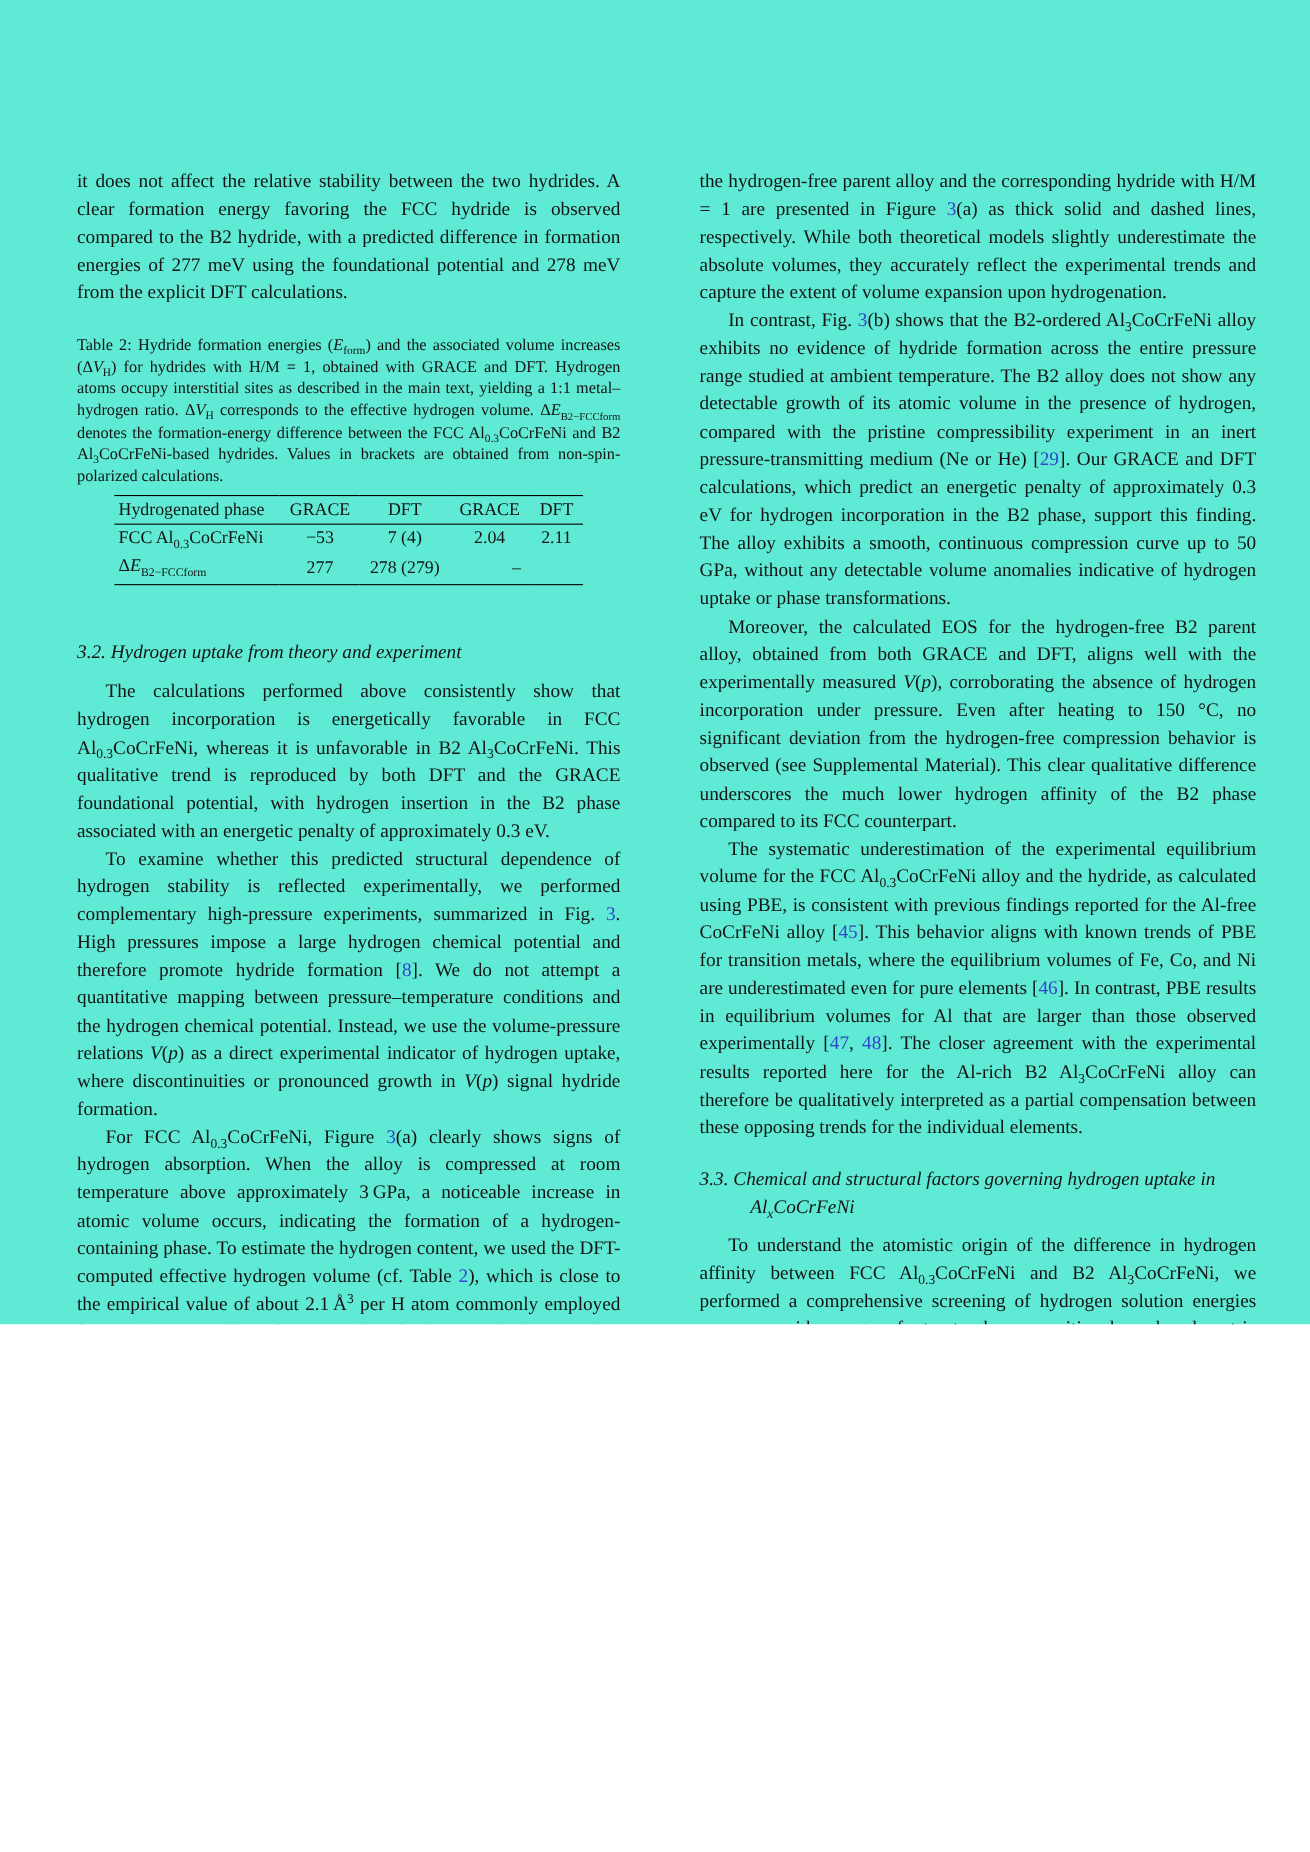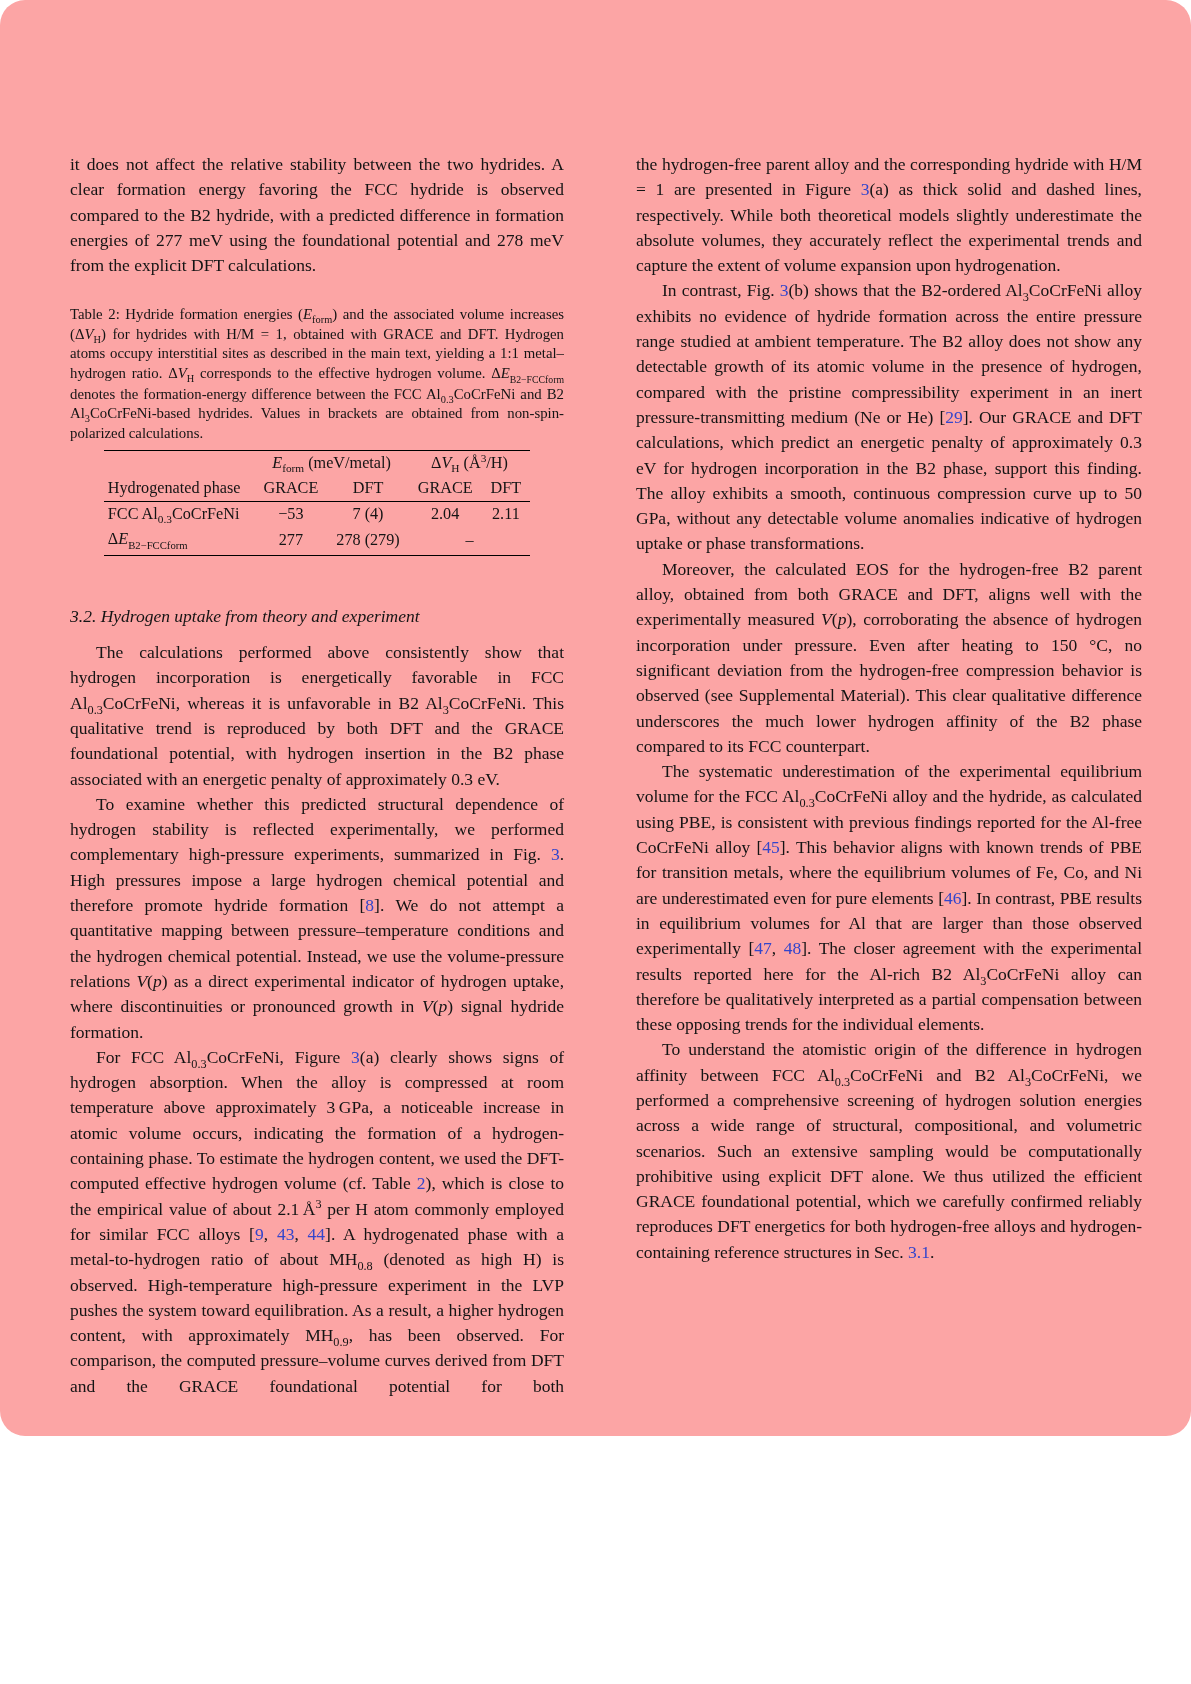--- a/index.html
+++ b/index.html
@@ -1,23 +1,22 @@
 <!DOCTYPE html>
 <html style="--link: #3345cc;"><head>
 <meta charset="utf-8">
 <style>
   html,body{margin:0;padding:0;background:#ffffff;}
   .page{
     position:relative;
-    width:1191px;height:1436px;
-    background:#fca5a5;
+    width:1191px;height:1204px;
+    background:#5eead4;
     font-family:"Liberation Serif","DejaVu Serif",serif;
     color:#141414;
     overflow:hidden;
-    border-radius:25px;
   }
   .col{position:absolute;top:152px;}
   .col-left{left:70px;width:494px;}
   .col-right{left:636px;width:506px;}
   p.body{
     margin:0;
     font-size:17.5px;
     line-height:25.3px;
     text-align:justify;
     text-indent:26px;
@@ -75,25 +74,20 @@
   <div class="col col-left">
     <p class="body noindent">it does not affect the relative stability between the two hydrides. A clear formation energy favoring the FCC hydride is observed compared to the B2 hydride, with a predicted difference in formation energies of 277 meV using the foundational potential and 278 meV from the explicit DFT calculations.</p>
 
     <div class="tbl-caption">Table 2: Hydride formation energies (<i>E</i><sub>form</sub>) and the associated volume increases (Δ<i>V</i><sub>H</sub>) for hydrides with H/M = 1, obtained with GRACE and DFT. Hydrogen atoms occupy interstitial sites as described in the main text, yielding a 1:1 metal–hydrogen ratio. Δ<i>V</i><sub>H</sub> corresponds to the effective hydrogen volume. Δ<i>E</i><span class="supsub">
           <span>B2−FCC</span>
           <span>form</span>
         </span> denotes the formation-energy difference between the FCC Al<sub>0.3</sub>CoCrFeNi and B2 Al<sub>3</sub>CoCrFeNi-based hydrides. Values in brackets are obtained from non-spin-polarized calculations.</div>
 
     <table class="datatable">
       <thead>
-        <tr>
-          <th class="phase"></th>
-          <th colspan="2"><i>E</i><sub>form</sub> (meV/metal)</th>
-          <th colspan="2">Δ<i>V</i><sub>H</sub> (Å<sup>3</sup>/H)</th>
-        </tr>
         <tr class="subhead">
           <th class="phase">Hydrogenated phase</th>
           <th>GRACE</th>
           <th>DFT</th>
           <th>GRACE</th>
           <th>DFT</th>
         </tr>
       </thead>
       <tbody>
         <tr>
@@ -121,19 +115,20 @@
     <p class="body">To examine whether this predicted structural dependence of hydrogen stability is reflected experimentally, we performed complementary high-pressure experiments, summarized in Fig. <a class="lnk">3</a>. High pressures impose a large hydrogen chemical potential and therefore promote hydride formation [<a class="lnk">8</a>]. We do not attempt a quantitative mapping between pressure–temperature conditions and the hydrogen chemical potential. Instead, we use the volume-pressure relations <i>V</i>(<i>p</i>) as a direct experimental indicator of hydrogen uptake, where discontinuities or pronounced growth in <i>V</i>(<i>p</i>) signal hydride formation.</p>
     <p class="body runover">For FCC Al<sub>0.3</sub>CoCrFeNi, Figure <a class="lnk">3</a>(a) clearly shows signs of hydrogen absorption. When the alloy is compressed at room temperature above approximately 3 GPa, a noticeable increase in atomic volume occurs, indicating the formation of a hydrogen-containing phase. To estimate the hydrogen content, we used the DFT-computed effective hydrogen volume (cf. Table <a class="lnk">2</a>), which is close to the empirical value of about 2.1 Å<sup>3</sup> per H atom commonly employed for similar FCC alloys [<a class="lnk">9</a>, <a class="lnk">43</a>, <a class="lnk">44</a>]. A hydrogenated phase with a metal-to-hydrogen ratio of about MH<sub>0.8</sub> (denoted as high H) is observed. High-temperature high-pressure experiment in the LVP pushes the system toward equilibration. As a result, a higher hydrogen content, with approximately MH<sub>0.9</sub>, has been observed. For comparison, the computed pressure–volume curves derived from DFT and the GRACE foundational potential for both</p>
   </div>
 
   <div class="col col-right">
     <p class="body noindent">the hydrogen-free parent alloy and the corresponding hydride with H/M = 1 are presented in Figure <a class="lnk">3</a>(a) as thick solid and dashed lines, respectively. While both theoretical models slightly underestimate the absolute volumes, they accurately reflect the experimental trends and capture the extent of volume expansion upon hydrogenation.</p>
     <p class="body">In contrast, Fig. <a class="lnk">3</a>(b) shows that the B2-ordered Al<sub>3</sub>CoCrFeNi alloy exhibits no evidence of hydride formation across the entire pressure range studied at ambient temperature. The B2 alloy does not show any detectable growth of its atomic volume in the presence of hydrogen, compared with the pristine compressibility experiment in an inert pressure-transmitting medium (Ne or He) [<a class="lnk">29</a>]. Our GRACE and DFT calculations, which predict an energetic penalty of approximately 0.3 eV for hydrogen incorporation in the B2 phase, support this finding. The alloy exhibits a smooth, continuous compression curve up to 50 GPa, without any detectable volume anomalies indicative of hydrogen uptake or phase transformations.</p>
     <p class="body">Moreover, the calculated EOS for the hydrogen-free B2 parent alloy, obtained from both GRACE and DFT, aligns well with the experimentally measured <i>V</i>(<i>p</i>), corroborating the absence of hydrogen incorporation under pressure. Even after heating to 150 °C, no significant deviation from the hydrogen-free compression behavior is observed (see Supplemental Material). This clear qualitative difference underscores the much lower hydrogen affinity of the B2 phase compared to its FCC counterpart.</p>
     <p class="body">The systematic underestimation of the experimental equilibrium volume for the FCC Al<sub>0.3</sub>CoCrFeNi alloy and the hydride, as calculated using PBE, is consistent with previous findings reported for the Al-free CoCrFeNi alloy [<a class="lnk">45</a>]. This behavior aligns with known trends of PBE for transition metals, where the equilibrium volumes of Fe, Co, and Ni are underestimated even for pure elements [<a class="lnk">46</a>]. In contrast, PBE results in equilibrium volumes for Al that are larger than those observed experimentally [<a class="lnk">47</a>, <a class="lnk">48</a>]. The closer agreement with the experimental results reported here for the Al-rich B2 Al<sub>3</sub>CoCrFeNi alloy can therefore be qualitatively interpreted as a partial compensation between these opposing trends for the individual elements.</p>
 
+    <div class="subheading subheading-33">3.3. Chemical and structural factors governing hydrogen uptake in Al<sub>x</sub>CoCrFeNi</div>
 
     <p class="body">To understand the atomistic origin of the difference in hydrogen affinity between FCC Al<sub>0.3</sub>CoCrFeNi and B2 Al<sub>3</sub>CoCrFeNi, we performed a comprehensive screening of hydrogen solution energies across a wide range of structural, compositional, and volumetric scenarios. Such an extensive sampling would be computationally prohibitive using explicit DFT alone. We thus utilized the efficient GRACE foundational potential, which we carefully confirmed reliably reproduces DFT energetics for both hydrogen-free alloys and hydrogen-containing reference structures in Sec. <a class="lnk">3.1</a>.</p>
   </div>
 
   <div class="footer-pagenum">5</div>
 
 </div>
 
 </body></html>

